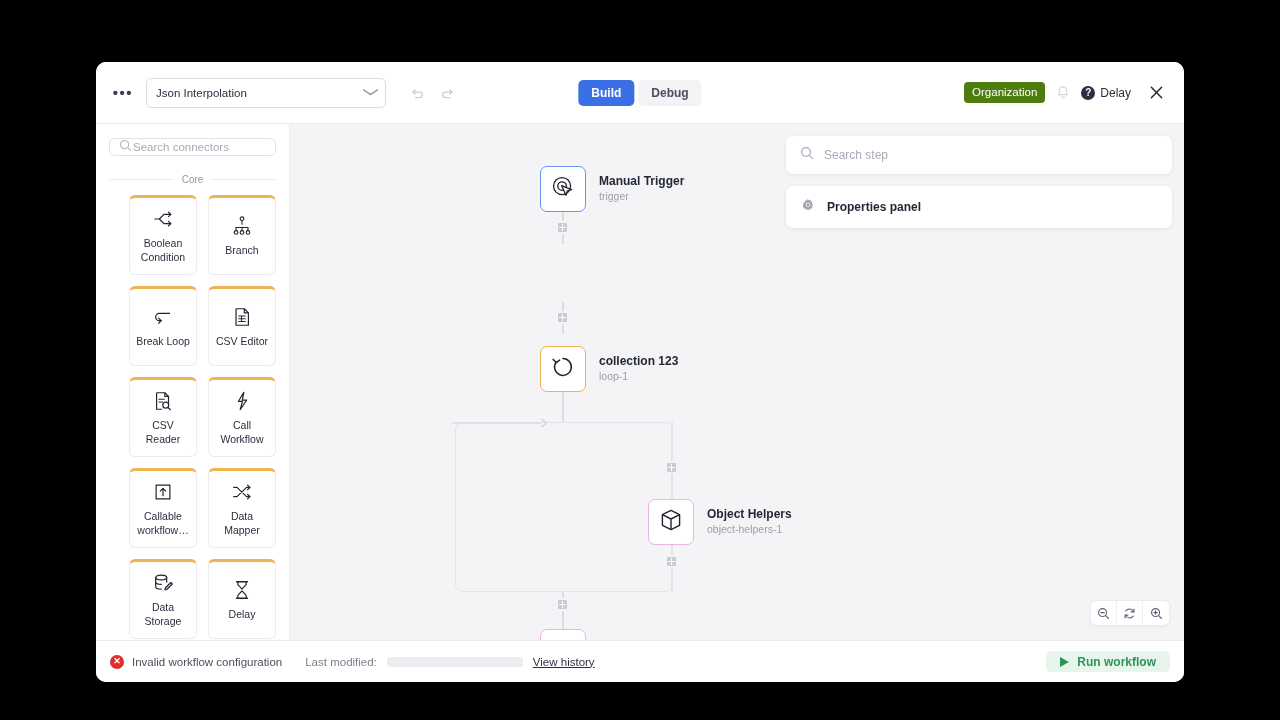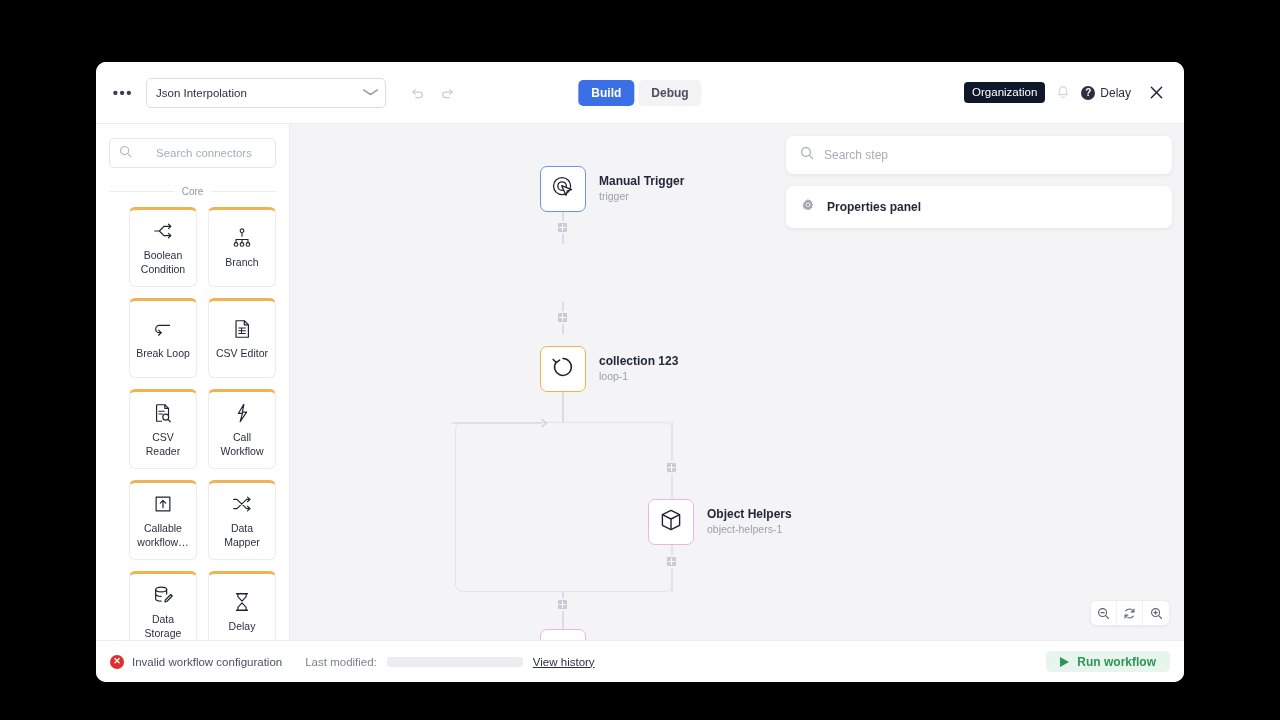--- a/index.html
+++ b/index.html
@@ -64,21 +64,21 @@
     display:flex; align-items:center; justify-content:center;
     font-size: 12px; font-weight: 700; cursor:pointer;
     color:#4a4f60; background:#f3f3f6;
   }
   .tab.active { background:#3b6fe5; color:#fff; }
 
   .header-right {
     margin-left:auto; display:flex; align-items:center; gap:11px;
   }
   .org-badge {
-    background:#0f172a; color:#fff; font-size:11.5px;
+    background:#4d7c0f; color:#fff; font-size:11.5px;
     padding: 3px 8px; border-radius:4px; cursor:pointer; font-weight:400;
     line-height:1.3;
   }
   .bell { color:#d3d6de; cursor:pointer; display:flex; }
   .help { display:flex; align-items:center; gap:5px; font-size:12px; color:#2b3040; cursor:pointer;}
   .help-q {
     width:14px;height:14px;border-radius:50%;background:#2b3040;color:#fff;
     font-size:10px;display:flex;align-items:center;justify-content:center;font-weight:700;
   }
   .close-btn {
@@ -90,22 +90,22 @@
   .body { flex:1; display:flex; min-height:0; position:relative; }
 
   
   .sidebar {
     width: 194px; flex:0 0 194px;
     background:#fff; border-right:1px solid #ececf0;
     display:flex; flex-direction:column; min-height:0;
   }
   .search-conn {
     margin: 14px 13px 0 13px;
-    height: 30px; border:1px solid #e3e3e9; border-radius:5px;
-    display:flex; align-items:center; gap:24px; padding: 0 9px;
+    height: 18px; border:1px solid #e3e3e9; border-radius:5px;
+    display:flex; align-items:center; gap:1px; padding: 0 9px;
     cursor:text;
   }
   .search-conn .ph { font-size:11.5px; color:#a8acb8; }
 
   .group-div {
     display:flex; align-items:center; gap:8px;
     margin: 18px 13px 10px 13px;
     font-size:10px; color:#9096a5;
   }
   .group-div::before, .group-div::after {

